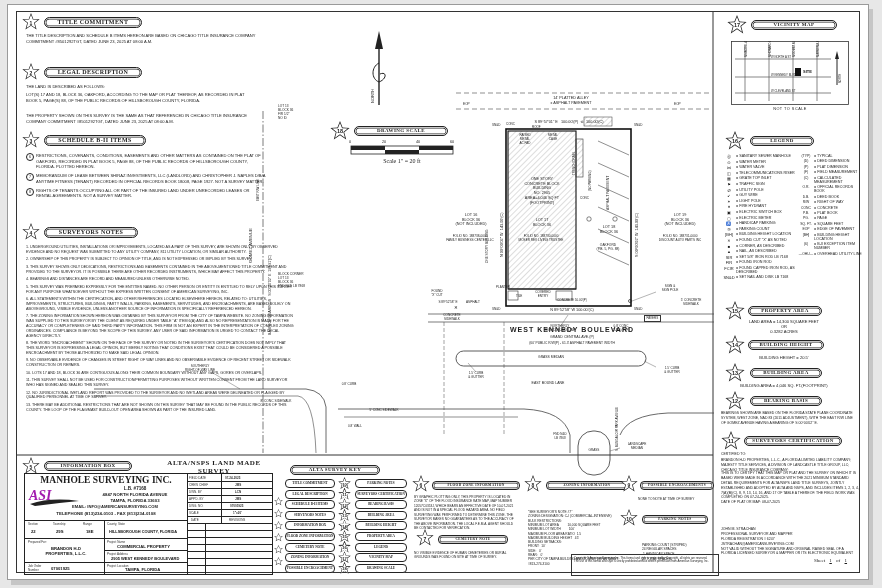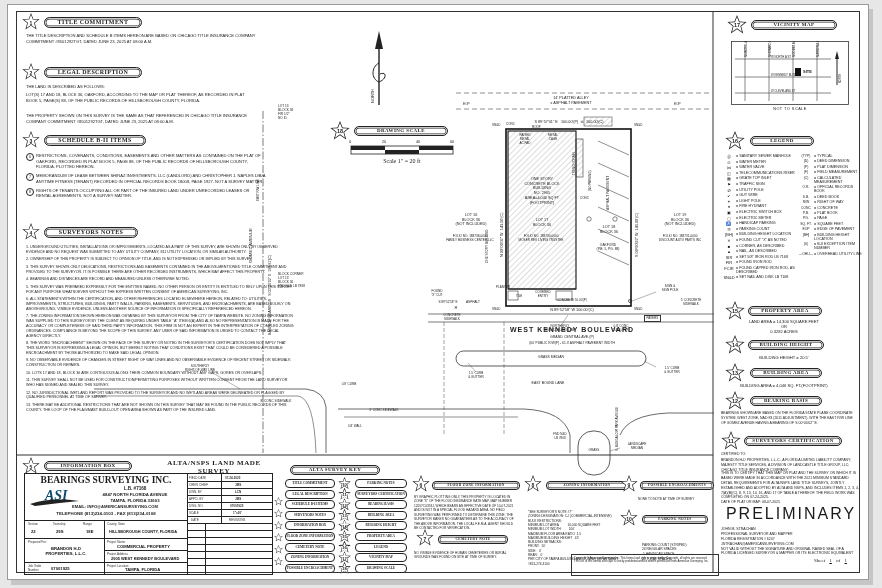--- a/index.html
+++ b/index.html
@@ -331,29 +331,29 @@
   <div class="abs" style="left:16px;top:468px;width:247px;height:100px;border:1.2px solid #222;">
 
     <div class="ib-line" style="left:162px;top:0;width:1px;height:100px;"></div>
     <div class="ib-line" style="left:0;top:46px;width:162px;height:1px;"></div>
     <div class="ib-line" style="left:0;top:64px;width:162px;height:1px;"></div>
     <div class="ib-line" style="left:79px;top:46px;width:1px;height:54px;"></div>
     <div class="ib-line" style="left:0;top:88px;width:79px;height:1px;"></div>
     <div class="ib-line" style="left:79px;top:76px;width:83px;height:1px;"></div>
     <div class="ib-line" style="left:79px;top:88px;width:83px;height:1px;"></div>
 
-    <div class="abs" style="left:2px;top:1px;width:158px;text-align:center;font-family:'Liberation Serif',serif;font-weight:bold;font-size:9.5px;">BEARINGS SURVEYING INC.</div>
+    <div class="abs" style="left:2px;top:1px;width:158px;text-align:center;font-family:'Liberation Serif',serif;font-weight:bold;font-size:9.5px;">MANHOLE SURVEYING INC.</div>
     <div class="abs" style="left:60px;top:12px;width:100px;text-align:center;font-size:4.6px;font-weight:bold;">L.B. #7168</div>
     <div class="abs" style="left:60px;top:18px;width:100px;text-align:center;font-size:4.3px;font-weight:bold;">4847 NORTH FLORIDA AVENUE</div>
     <div class="abs" style="left:60px;top:24px;width:100px;text-align:center;font-size:4.3px;font-weight:bold;">TAMPA, FLORIDA 33603</div>
     <div class="abs" style="left:20px;top:30px;width:140px;text-align:center;font-size:4.1px;font-weight:bold;">EMAIL: INFO@AMERICANSURVEYING.COM</div>
     <div class="abs" style="left:0px;top:37px;width:162px;text-align:center;font-size:4.4px;font-weight:bold;">TELEPHONE (813)234-0103  -  FAX (813)234-0108</div>
 
     <div class="abs" style="left:4px;top:12px;width:52px;height:20px;">
-      <span style="font:italic bold 14px 'Liberation Serif',serif;color:#0c4a6e;margin-left:16px;">ASI</span>
+      <span style="font:italic bold 14px 'Liberation Serif',serif;color:#a21caf;">ASI</span>
       <svg width="52" height="8" style="position:absolute;left:0;top:13px;">
         <path d="M1,5 Q22,-2 50,2 Q28,4 6,7 Z" fill="#222"></path>
       </svg>
     </div>
 
     <div class="lab" style="left:3px;top:48px;">Section</div>
     <div class="lab" style="left:28px;top:48px;">Township</div>
     <div class="lab" style="left:58px;top:48px;">Range</div>
     <div class="val" style="left:6px;top:55px;">22</div>
     <div class="val" style="left:31px;top:55px;">29S</div>
@@ -843,21 +843,20 @@
   <div class="star st20" style="left:713px;top:426px;">
       <i class="s1"></i>
       <i class="s2"></i>
       <b>11</b>
     </div>
   <div class="pill p8" style="left:736px;top:431px;width:96px;">SURVEYORS CERTIFICATION</div>
   <div class="tx t35" style="left:713px;top:447px;width:134px;">CERTIFIED TO:</div>
   <div class="tx t35" style="left:713px;top:453px;width:136px;">BRANDON H-D PROPERTIES, L.L.C., A FLORIDA LIMITED LIABILITY COMPANY; MAJESTY TITLE SERVICES, A DIVISION OF LANDCASTLE TITLE GROUP, LLC; CHICAGO TITLE INSURANCE COMPANY;</div>
   <div class="tx t35" style="left:713px;top:466px;width:138px;">THIS IS TO CERTIFY THAT THIS MAP OR PLAT AND THE SURVEY ON WHICH IT IS BASED WERE MADE IN ACCORDANCE WITH THE 2021 MINIMUM STANDARD DETAIL REQUIREMENTS FOR ALTA/NSPS LAND TITLE SURVEYS, JOINTLY ESTABLISHED AND ADOPTED BY ALTA AND NSPS, AND INCLUDES ITEMS 1, 2, 3, 4, 7(A)(B)(C), 8, 9, 13, 14, 16, AND 17 OF TABLE A THEREOF. THE FIELD WORK WAS COMPLETED ON 07-24-2025.</div>
   <div class="tx t35" style="left:713px;top:495px;width:134px;">DATE OF PLAT OR MAP: 08-07-2025</div>
-  <div class="abs" style="left:712px;top:500px;width:142px;text-align:center;font-size:16px;letter-spacing:2px;color:#1a1a1a;font-family:'Liberation Sans',sans-serif;">PRELIMINARY</div>
   <div class="tx t35" style="left:713px;top:522px;width:138px;white-space:pre-line;">JOHN M. STRACHAN
 PROFESSIONAL SURVEYOR AND MAPPER
 FLORIDA REGISTRATION # 6247
 JSTRACHAN@AMERICANSURVEYING.COM
 NOT VALID WITHOUT THE SIGNATURE AND ORIGINAL RAISED SEAL OF A FLORIDA LICENSED SURVEYOR &amp; MAPPER OR ITS ELECTRONIC EQUIVALENT</div>
   <div class="abs" style="left:806px;top:553px;font-size:5px;font-family:'Liberation Serif',serif;">
     <span>Sheet</span>
     <span style="text-decoration:underline;padding:0 3px;">1</span>
     <span>of</span>
     <span style="text-decoration:underline;padding:0 3px;">1</span>

